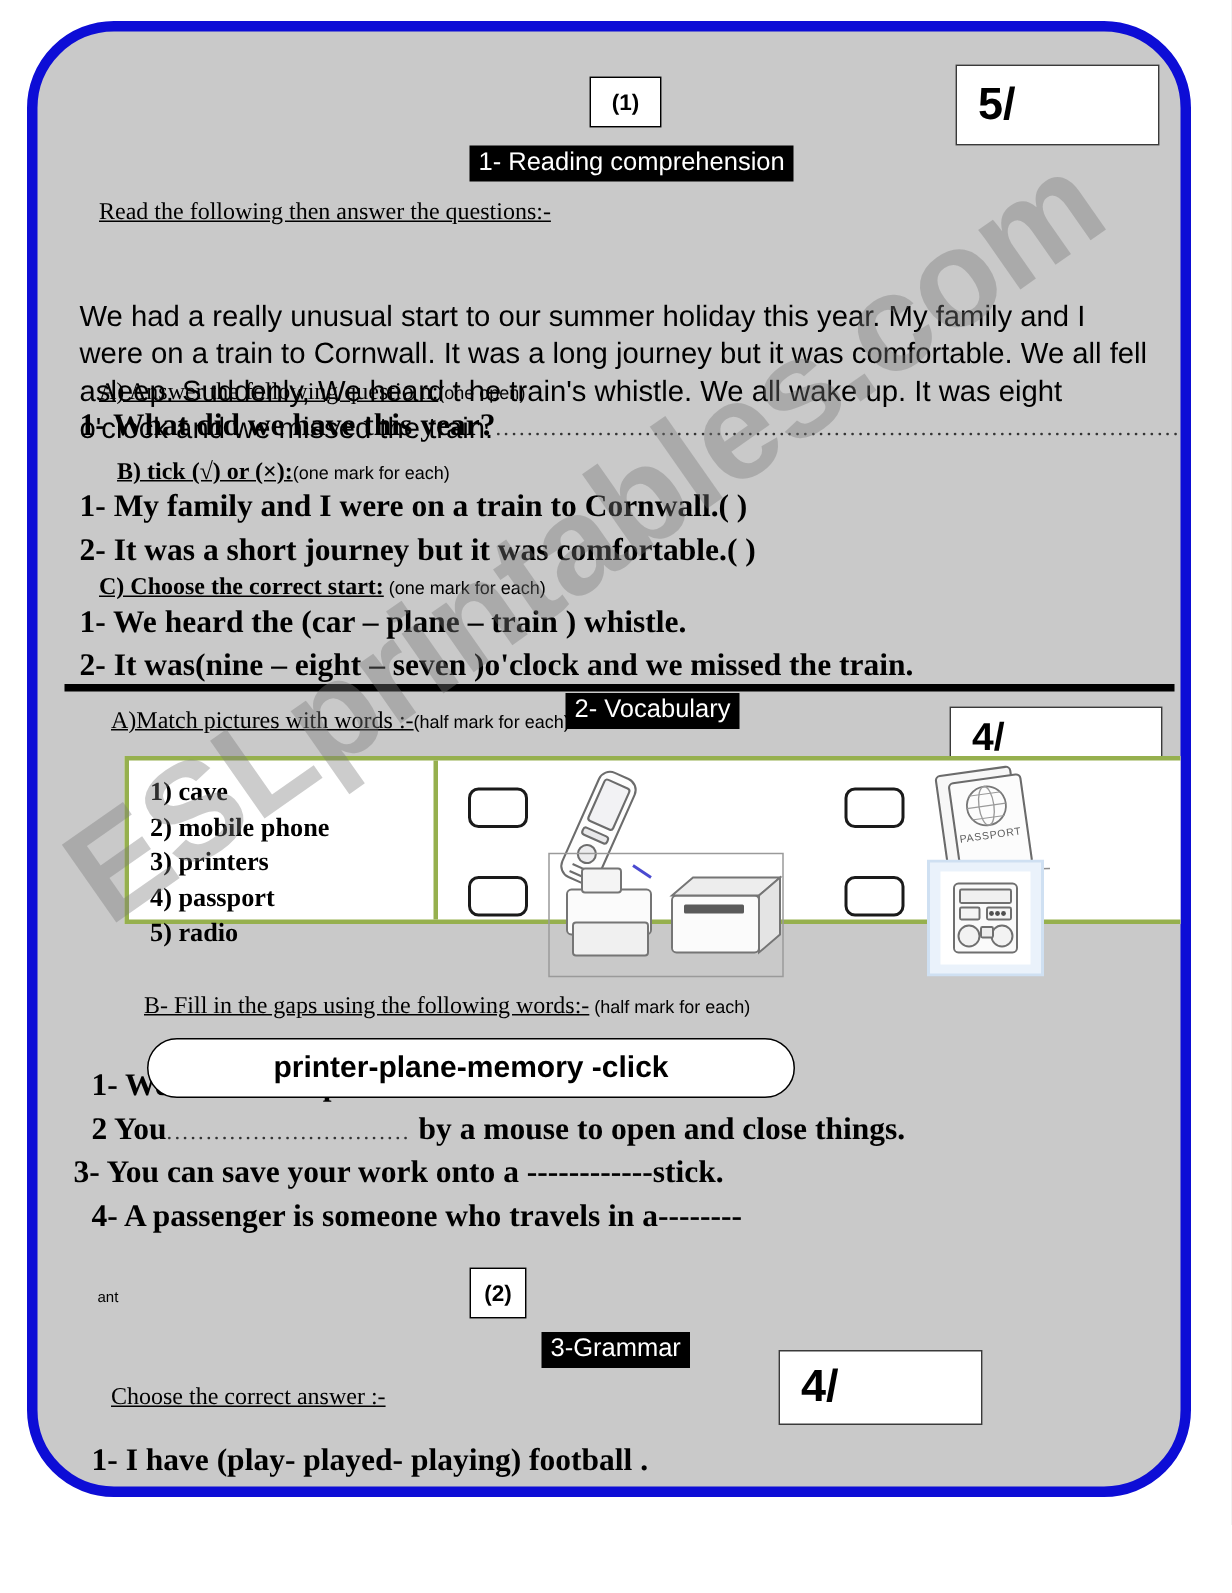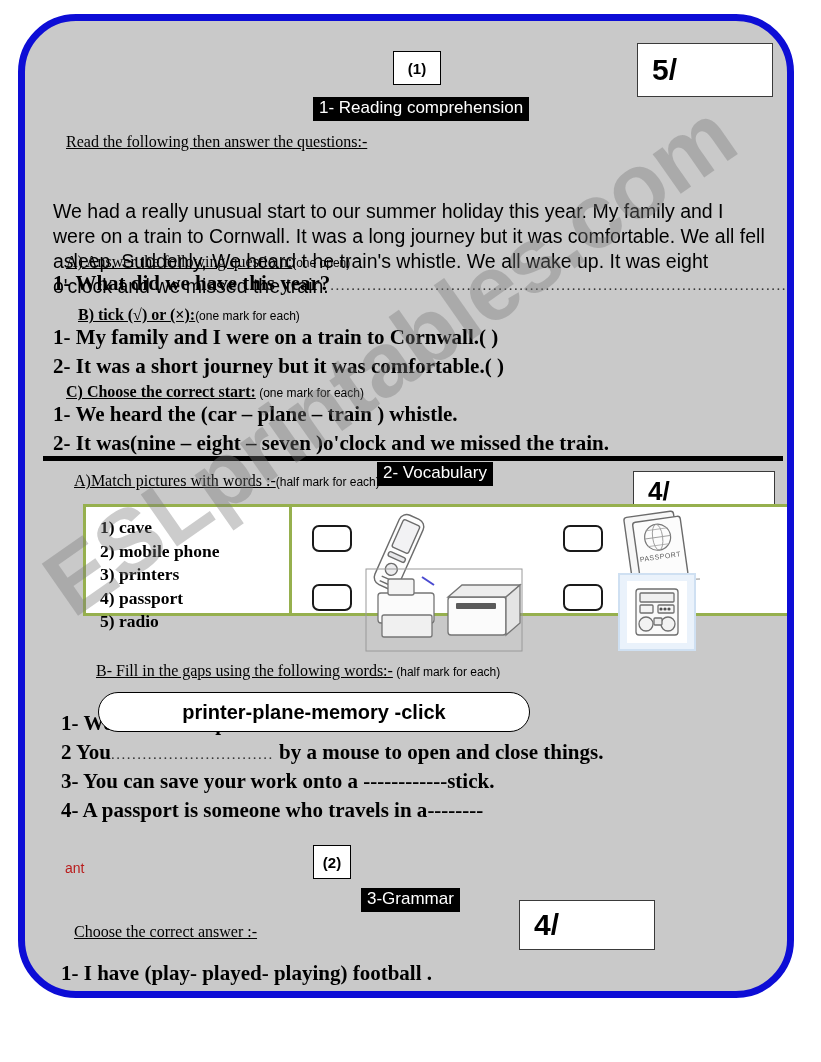--- a/index.html
+++ b/index.html
@@ -187,22 +187,22 @@
     font-family: "Liberation Serif", serif;
     font-weight: bold;
     font-size: 21px;
     color: #000;
     white-space: nowrap;
     z-index: 8;
   }
   .ghost {
     position: absolute;
     font-family: "Liberation Sans", sans-serif;
-    font-size: 14px;
-    color: #b91c1c;
+    font-size: 10px;
+    color: #000000;
   }
 </style>
 </head>
 <body>
 
 <div id="page-frame">
 
   <div id="watermark">
     <div class="wm-text">ESLprintables.com</div>
   </div>
@@ -377,28 +377,28 @@
     <div class="gapline" style="left:36px; top:690px;">
       <span>1-</span>
       <span>We use  </span><span class="dots">............</span><span>print our  documents.</span>
     </div>
 
     <div class="gapline" style="left:36px; top:719px;">
       <span>2</span>
       <span>You</span><span class="dots">...............................</span><span> by a mouse to open and close things.</span>
     </div>
 
-    <div class="gapline" style="left:36px; top:748px;">
+    <div class="gapline" style="left:24px; top:748px;">
       <span>3-</span>
       <span>You can save your work onto a </span><span>------------</span><span>stick.</span>
     </div>
 
     <div class="gapline" style="left:36px; top:777px;">
       <span>4-</span>
-      <span>A passport is someone who travels in a</span><span>--------</span>
+      <span>A passenger is someone who travels in a</span><span>--------</span>
     </div>
 
     <div class="ghost" style="left:40px; top:839px;">
       <span>ant</span>
     </div>
 
     <div class="num-box" style="left:288px; top:824px; width:36px; height:32px; font-size:15px;">
       <span>(2)</span>
     </div>
 

